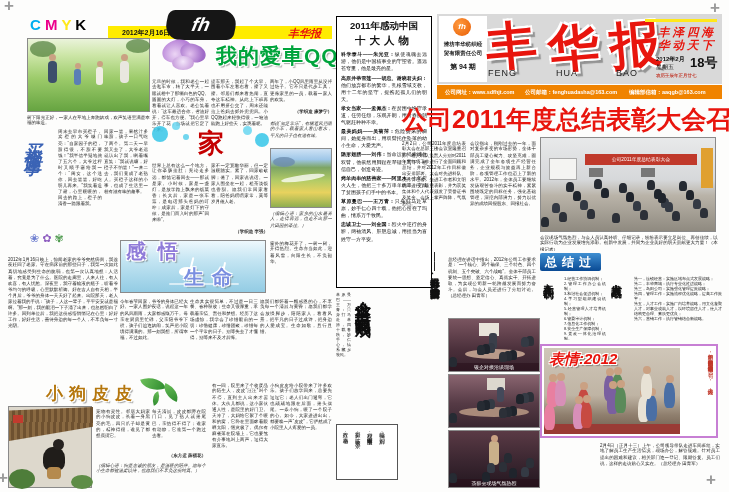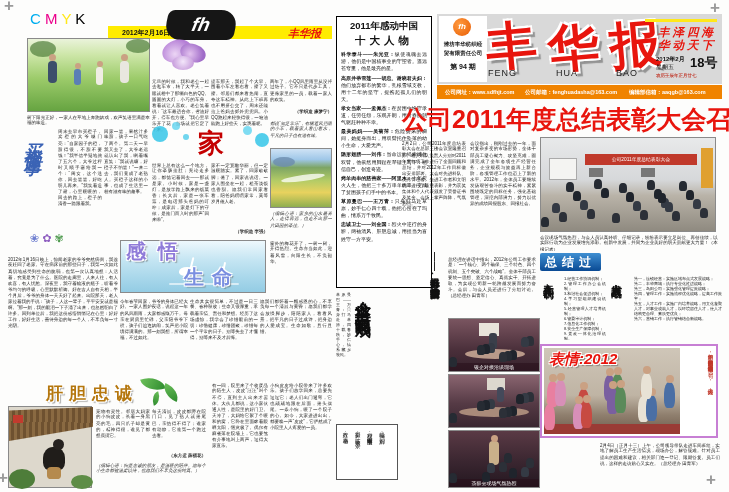--- a/index.html
+++ b/index.html
@@ -28,21 +28,21 @@
 </style>
 </head>
 <body>
 
 <div id="paper">
 
   <span class="ab cross" style="left:4px;top:-4px">+</span>
   <span class="ab cross" style="left:710px;top:-2px">+</span>
   <span class="ab cross" style="left:-2px;top:468px">+</span>
   <span class="ab cross" style="left:706px;top:470px">+</span>
-  <div class="ab" style="left:30px;top:10px;font-size:15px;font-weight:400">
+  <div class="ab" style="left:30px;top:16px;font-size:15px;font-weight:700">
     <span style="color:#00aeef">C</span>
     <span style="color:#ec008c">M</span>
     <span style="color:#ffe81a">Y</span>
     <span style="color:#000">K</span>
   </div>
 
   <div class="ab" style="left:108px;top:26px;width:224px;height:13px;background:#ffec00"></div>
   <div class="ab" style="left:122px;top:28px;font-size:7px;font-weight:bold">2012年2月16日</div>
   <div class="ab" style="left:288px;top:26px;font-size:11px;font-weight:900;font-style:italic;color:#e8150d">丰华报</div>
   <div class="ab" style="left:166px;top:10px;width:70px;height:30px;background:#161616;border-radius:6px 18px 6px 18px;transform:skewX(-12deg);color:#fff;font-weight:900;font-style:italic;font-size:19px;text-align:center;line-height:30px">fh</div>
@@ -74,20 +74,21 @@
     </div>
   <div class="tb" style="left:104px;top:128px;width:44px;height:126px">
       <div class="mt">回家一尝，果然汁多味甜，孩子一口气吃了两个。第二天一早我又去了，大爷老远就认出了我，咧着嘴直笑：“我就说嘛，好橙子不怕尝！”一来二去，我们竟成了老熟人。买橙子这样的小事，也成了生活里一桩有滋有味的趣事。</div>
     </div>
 
   <div class="ab" style="left:154px;top:36px;width:60px;height:40px">
     <div class="circ" style="left:8px;top:4px;width:30px;height:22px;background:radial-gradient(circle at 40% 60%,#ecd6f5,#b57fd6 70%);transform:rotate(-20deg)"></div>
     <div class="circ" style="left:26px;top:8px;width:26px;height:18px;background:radial-gradient(circle at 40% 60%,#e3c2ef,#a06cc8 70%);transform:rotate(18deg)"></div>
     <div class="circ" style="left:18px;top:20px;width:22px;height:14px;background:radial-gradient(circle at 50% 40%,#f3e6fa,#c9a0dd 75%)"></div>
   </div>
+  <div class="ab outl" style="left:216px;top:42px;font-size:21px;font-weight:900;color:#00a43c;letter-spacing:1px">我的愛車QQ</div>
   <div class="tb" style="left:152px;top:78px;width:57px;height:54px">
       <div class="mt">元旦的时候，我和老公一起去逛车市，转了大半天，一眼就相中了那辆白色的QQ。圆圆的大灯，小巧的车身，看着就让人喜欢。老公笑着说：“这车最适合你，省油好开，停车也方便。”我心里早乐开了花，当场就把它定了下来。</div>
     </div>
   <div class="tb" style="left:211px;top:78px;width:57px;height:54px">
       <div class="mt">提车那天，我起了个大早，围着小车左看右看，擦了又擦。邻居们都来看热闹，直夸这车精神。从此上下班再也不用挤公交了，周末还能拉上爸妈去郊外兜兜风。小QQ跑起来轻快得很，一箱油能跑上好些天，实惠着呢。</div>
     </div>
   <div class="tb" style="left:270px;top:78px;width:62px;height:30px">
       <div class="mt">两年了，小QQ风里雨里从没掉过链子。它不只是代步工具，更像家里的一员，载着一家人的欢笑。</div>
     </div>
   <div class="tb" style="left:270px;top:108px;width:62px;height:10px">
@@ -140,21 +141,21 @@
   <div class="tb" style="left:120px;top:298px;width:68px;height:80px">
       <div class="mt">今年春节回家，爷爷的身体已经大好。一家人围炉夜话，说起这一年的风风雨雨，大家都感慨万千。母亲在厨房里忙碌，父亲陪爷爷下棋，孩子们追逐嬉闹，笑声把小院填得满满的。那一刻我想，所谓幸福，不过如此。</div>
     </div>
   <div class="tb" style="left:190px;top:298px;width:68px;height:80px">
       <div class="mt">生命其实很简单，不过是一日三餐、春种秋收；生命又很厚重，承载着亲情、责任和梦想。经历了这场虚惊，我学会了珍惜眼前的一切：珍惜健康，珍惜团聚，珍惜每一个平常的日子。别等失去了才懂得，别等来不及才后悔。</div>
     </div>
   <div class="tb" style="left:260px;top:298px;width:72px;height:80px">
       <div class="mt">愿我们都怀着一颗感恩的心，不辜负每一个清晨与黄昏；愿我们都学会放慢脚步，陪陪家人，看看风景，把平凡的日子过成诗，把身边的人爱成宝。生命如歌，且行且惜。</div>
     </div>
 
-  <div class="ab outl" style="left:46px;top:382px;font-size:17px;font-weight:900;color:#b5770e;letter-spacing:6px">肝胆忠诚</div>
+  <div class="ab outl" style="left:46px;top:382px;font-size:17px;font-weight:900;color:#b5770e;letter-spacing:6px">小狗皮皮</div>
   <div class="leaf" style="left:142px;top:376px;width:22px;height:16px;transform:rotate(-18deg)"></div>
   <div class="leaf" style="left:162px;top:386px;width:18px;height:13px;transform:rotate(24deg)"></div>
   <div class="leaf" style="left:150px;top:394px;width:12px;height:9px;transform:rotate(70deg)"></div>
   <div class="ab ph" style="left:8px;top:406px;width:84px;height:82px;background:#ddd8cc">
     <div class="ab" style="left:0;top:0;width:84px;height:34px;background:repeating-linear-gradient(92deg,#8a6a42 0 3px,#6e5130 3px 6px);clip-path:polygon(0 10%,100% 0,100% 58%,0 100%)"></div>
     <div class="ab" style="left:4px;top:8px;width:10px;height:8px;background:#c23b2e"></div>
     <div class="ab" style="left:34px;top:40px;width:22px;height:24px;border-radius:45% 45% 35% 35%;background:#201d1a"></div>
     <div class="ab" style="left:38px;top:60px;width:14px;height:12px;background:#b58a4e;border-radius:30%"></div>
     <div class="circ" style="left:44px;top:32px;width:11px;height:11px;background:#262220"></div>
     <div class="circ" style="left:0;top:62px;width:26px;height:20px;background:#4e7d3a"></div>

